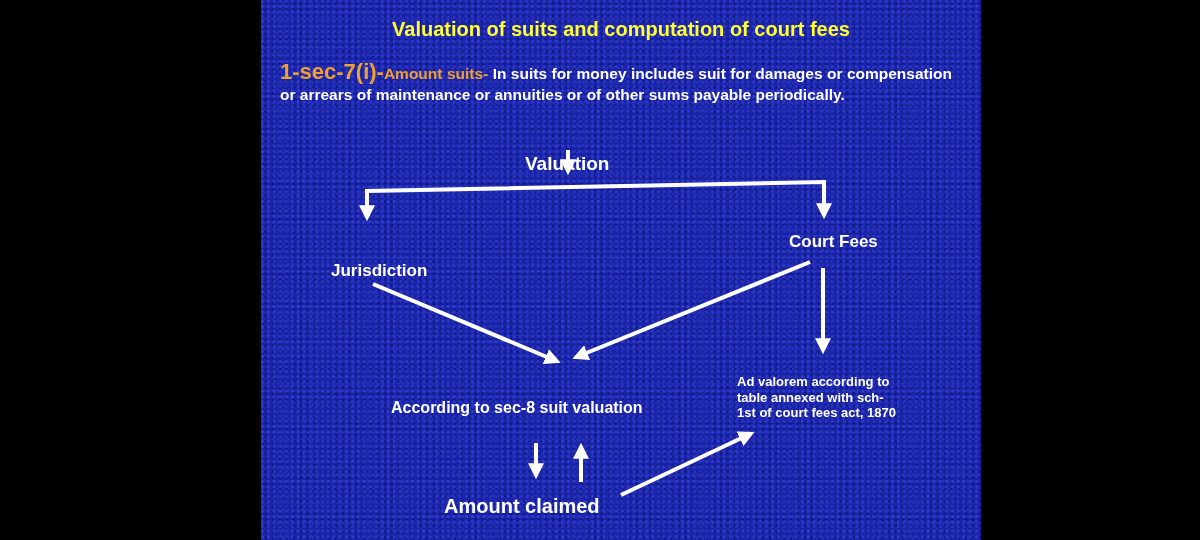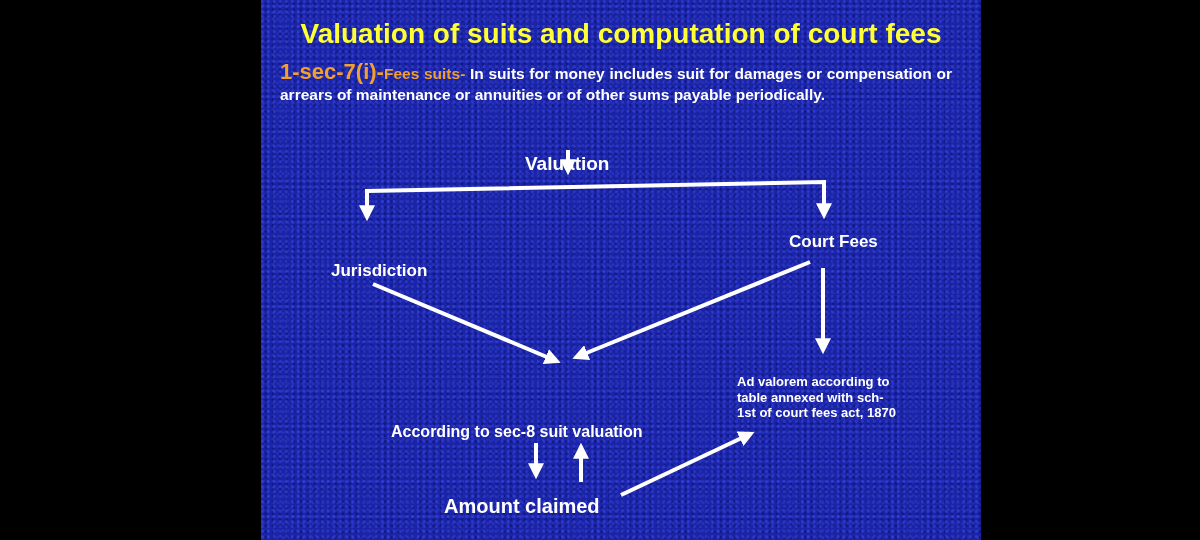--- a/index.html
+++ b/index.html
@@ -5,38 +5,38 @@
   html,body{margin:0;padding:0;}
   body{width:1200px;height:540px;background:#000;position:relative;overflow:hidden;font-family:"Liberation Sans",sans-serif;}
   .slide{position:absolute;left:261px;top:0;width:720px;height:540px;overflow:hidden;
     background-color:#1a24a8;
     background-image:
       radial-gradient(circle at 20% 30%, rgba(80,90,255,0.35) 0 1px, transparent 2px),
       radial-gradient(circle at 70% 60%, rgba(10,10,90,0.45) 0 1px, transparent 2px),
       radial-gradient(circle at 40% 80%, rgba(60,80,230,0.3) 0 1px, transparent 2px);
     background-size:6px 5px, 7px 6px, 5px 7px;}
   .txt{position:absolute;color:#fff;font-weight:bold;white-space:nowrap;}
-  .title{left:0;width:720px;text-align:center;top:18px;font-size:28px;color:#ffff33;}
+  .title{left:0;width:720px;text-align:center;top:18px;font-size:20px;color:#ffff33;}
   .intro{left:19px;top:61px;width:672px;font-size:15.5px;line-height:21px;white-space:normal;text-align:justify;color:#fff;}
   .intro .sec{color:#f0a030;font-size:22px;}
   .intro .ms{color:#f0a030;}
   svg{position:absolute;left:0;top:0;}
 </style>
 </head>
 <body>
 
 <div class="slide">
   <div class="txt title">Valuation of suits and computation of court fees</div>
-  <div class="txt intro"><span class="sec">1-sec-7(i)-</span><span class="ms">Fees suits-</span><span> In suits for money includes suit for damages or compensation or arrears of maintenance or annuities or of other sums payable periodically.</span></div>
+  <div class="txt intro"><span class="sec">1-sec-7(i)-</span><span class="ms">Amount suits-</span><span> In suits for money includes suit for damages or compensation or arrears of maintenance or annuities or of other sums payable periodically.</span></div>
 
   <div class="txt" style="left:264px;top:123px;font-size:19px;margin-top:30px;">Valuation</div>
   <div class="txt" style="left:39px;top:261px;font-size:17px;margin-left:31px;">Jurisdiction</div>
   <div class="txt" style="left:528px;top:232px;font-size:17px;">Court Fees</div>
 
-  <div class="txt" style="left:130px;top:422px;font-size:16px;line-height:20px;">
+  <div class="txt" style="left:130px;top:398px;font-size:16px;line-height:20px;">
     <div>According to sec-8 suit valuation</div>
   </div>
 
   <div class="txt" style="left:476px;top:374px;font-size:13px;line-height:15.5px;">
     <div>Ad valorem according to</div>
     <div>table annexed with sch-</div>
     <div>1st of court fees act, 1870</div>
   </div>
 
   <div class="txt" style="left:183px;top:495px;font-size:20px;">Amount claimed</div>

